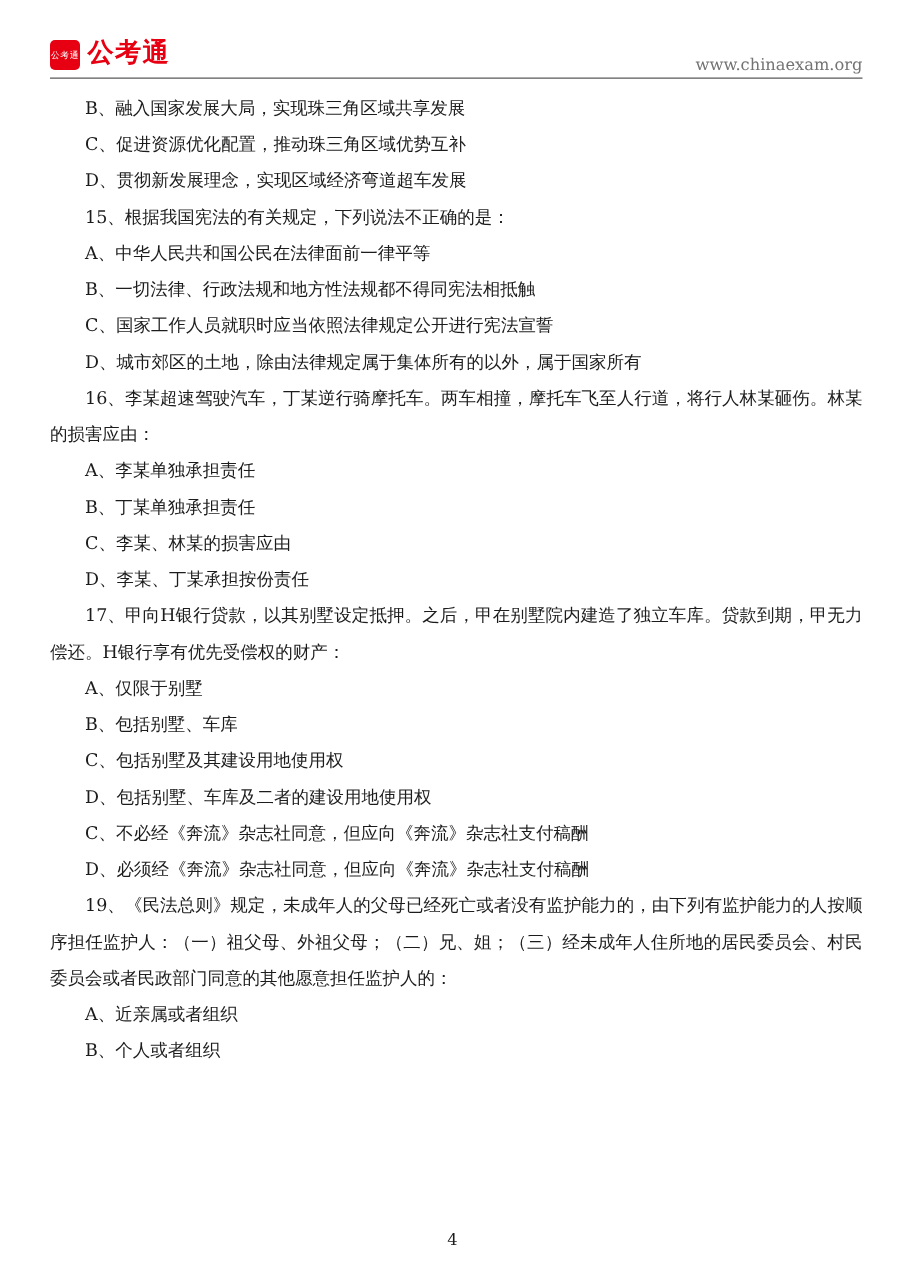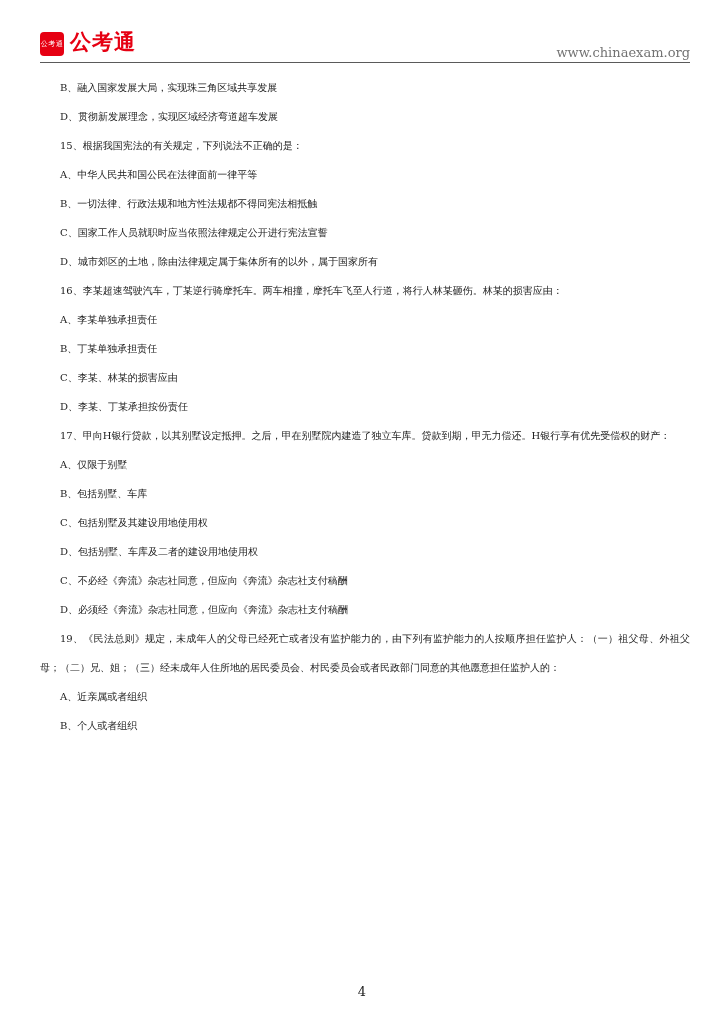--- a/index.html
+++ b/index.html
@@ -39,21 +39,21 @@
     color: #737373; font-size: 13px;
     font-family: "DejaVu Serif", "Liberation Serif", serif;
   }
   .header-rule {
     position: absolute; top: 62px; left: 40px; right: 34px;
     border-top: 1px solid #5a5a5a;
     height: 0;
   }
   .content {
     position: absolute; top: 73px; left: 40px; right: 34px;
-    font-size: 10px; line-height: 29px;
+    font-size: 14px; line-height: 29px;
     text-align: justify;
   }
   .content p { margin: 0; text-indent: 2em; }
   .footer {
     position: absolute; bottom: 24px; left: 0; right: 0;
     text-align: center;
   }
   .page-number { font-size: 13px; color: #1c1c1c; }
 </style>
 </head>
@@ -63,20 +63,21 @@
   <div class="logo">
     <span class="logo-badge">公考通</span>
     <span class="brand-name">公考通</span>
   </div>
   <span class="site-url">www.chinaexam.org</span>
 </div>
 <div class="header-rule"></div>
 
 <div class="content">
     <p>B、融入国家发展大局，实现珠三角区域共享发展</p>
+    <p>C、促进资源优化配置，推动珠三角区域优势互补</p>
     <p>D、贯彻新发展理念，实现区域经济弯道超车发展</p>
     <p>15、根据我国宪法的有关规定，下列说法不正确的是：</p>
     <p>A、中华人民共和国公民在法律面前一律平等</p>
     <p>B、一切法律、行政法规和地方性法规都不得同宪法相抵触</p>
     <p>C、国家工作人员就职时应当依照法律规定公开进行宪法宣誓</p>
     <p>D、城市郊区的土地，除由法律规定属于集体所有的以外，属于国家所有</p>
     <p>16、李某超速驾驶汽车，丁某逆行骑摩托车。两车相撞，摩托车飞至人行道，将行人林某砸伤。林某的损害应由：</p>
     <p>A、李某单独承担责任</p>
     <p>B、丁某单独承担责任</p>
     <p>C、李某、林某的损害应由</p>

